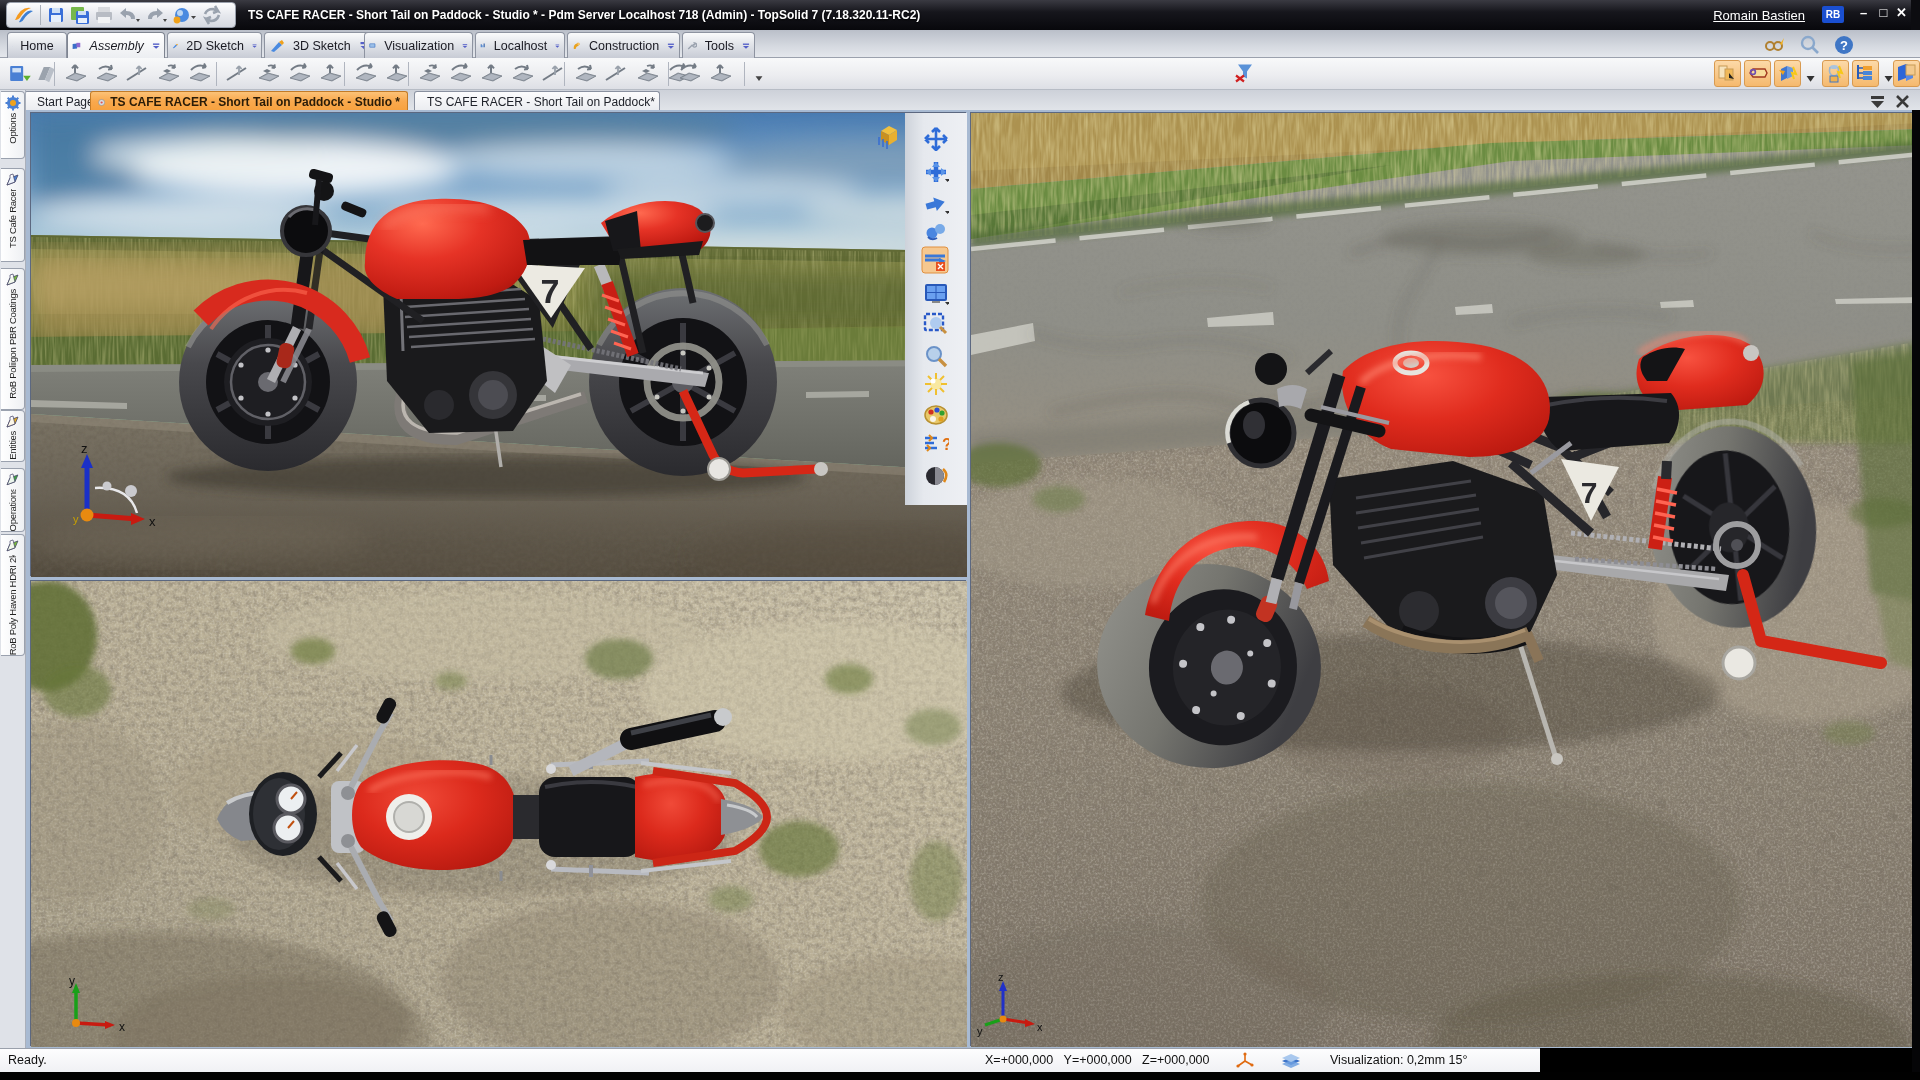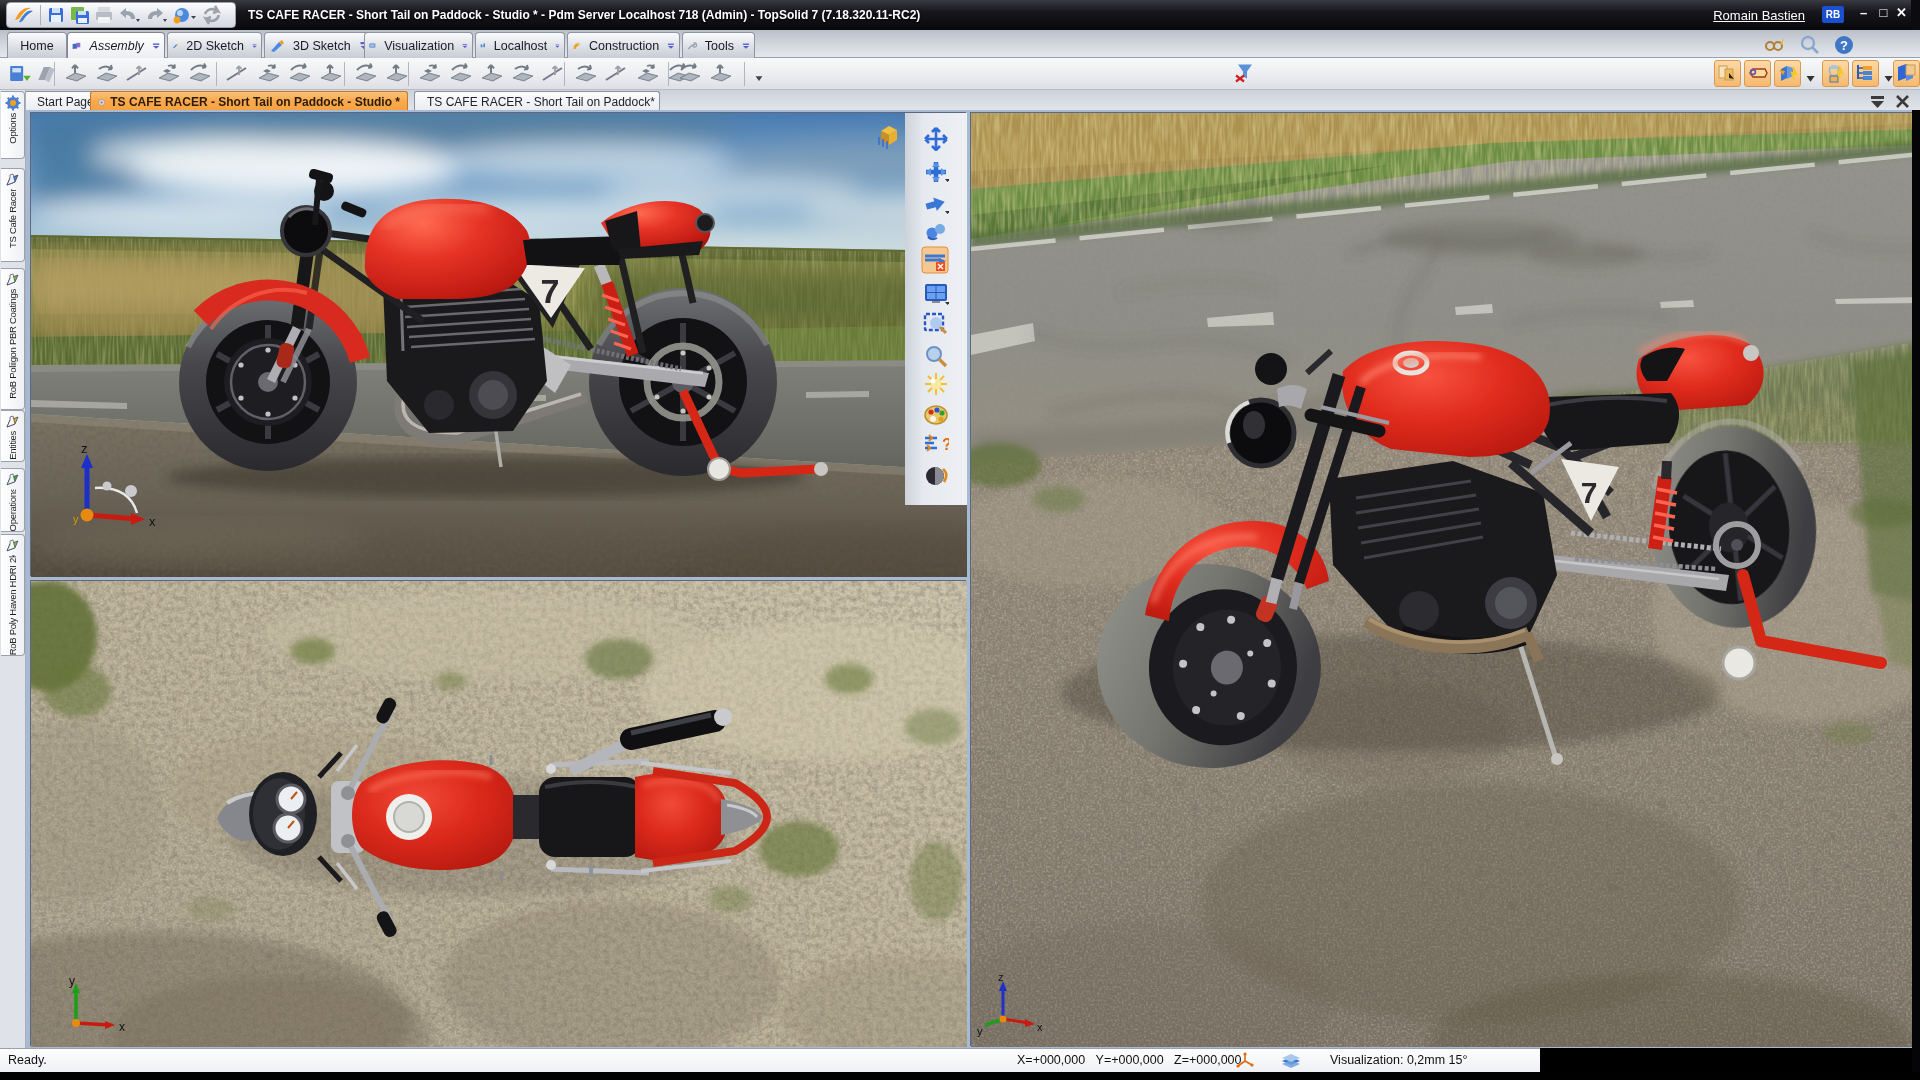--- a/index.html
+++ b/index.html
@@ -1162,21 +1162,21 @@
       <circle cx="32" cy="906" r="3.5" fill="#e88a10"></circle>
       <text x="27" y="868" font-size="11" fill="#111">z</text>
       <text x="66" y="918" font-size="11" fill="#111">x</text>
       <text x="6" y="922" font-size="11" fill="#111">y</text>
     </g>
   </svg>
   </div>
 
   <div class="abs" id="statusbar">
     <div class="abs" style="left:8px; top:4px;">Ready.</div>
-    <div class="abs" style="left:985px; top:4px;margin-left:32px;">X=+000,000&nbsp;&nbsp;&nbsp;Y=+000,000&nbsp;&nbsp;&nbsp;Z=+000,000</div>
+    <div class="abs" style="left:985px; top:4px;">X=+000,000&nbsp;&nbsp;&nbsp;Y=+000,000&nbsp;&nbsp;&nbsp;Z=+000,000</div>
     <svg class="abs" style="left:1235px; top:3px;" width="20" height="18" viewBox="0 0 20 18">
         <path d="M10 9 L10 2 M10 9 L3 14 M10 9 L17 13" stroke="#e06a10" stroke-width="1.6" fill="none"></path>
         <circle cx="10" cy="2" r="1.6" fill="#e06a10"></circle>
         <circle cx="3" cy="14" r="1.6" fill="#e06a10"></circle>
         <circle cx="17" cy="13" r="1.6" fill="#e06a10"></circle>
       </svg>
     <svg class="abs" style="left:1280px; top:3px;" width="22" height="18" viewBox="0 0 22 18">
         <path d="M2 9 L11 5 L20 9 L11 13 Z" fill="#3e74c9"></path>
         <path d="M2 12 L11 8 L20 12 L11 16 Z" fill="#6ea0e0" opacity="0.85"></path>
         <path d="M2 6 L11 2 L20 6 L11 10 Z" fill="#a9c8ee"></path>

